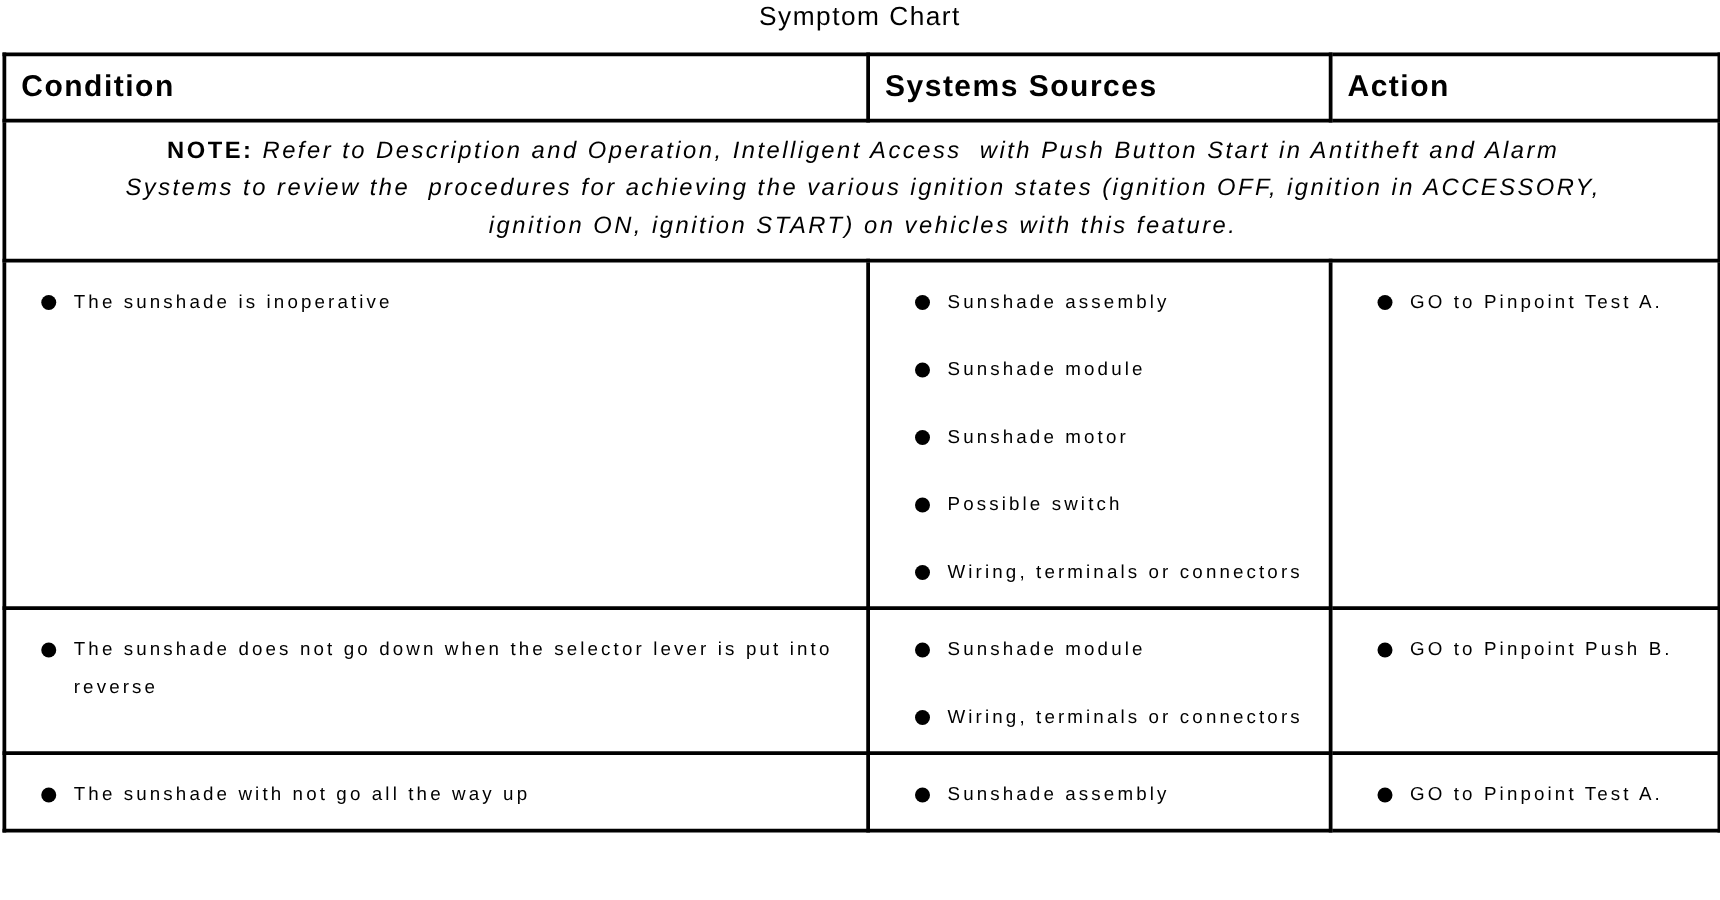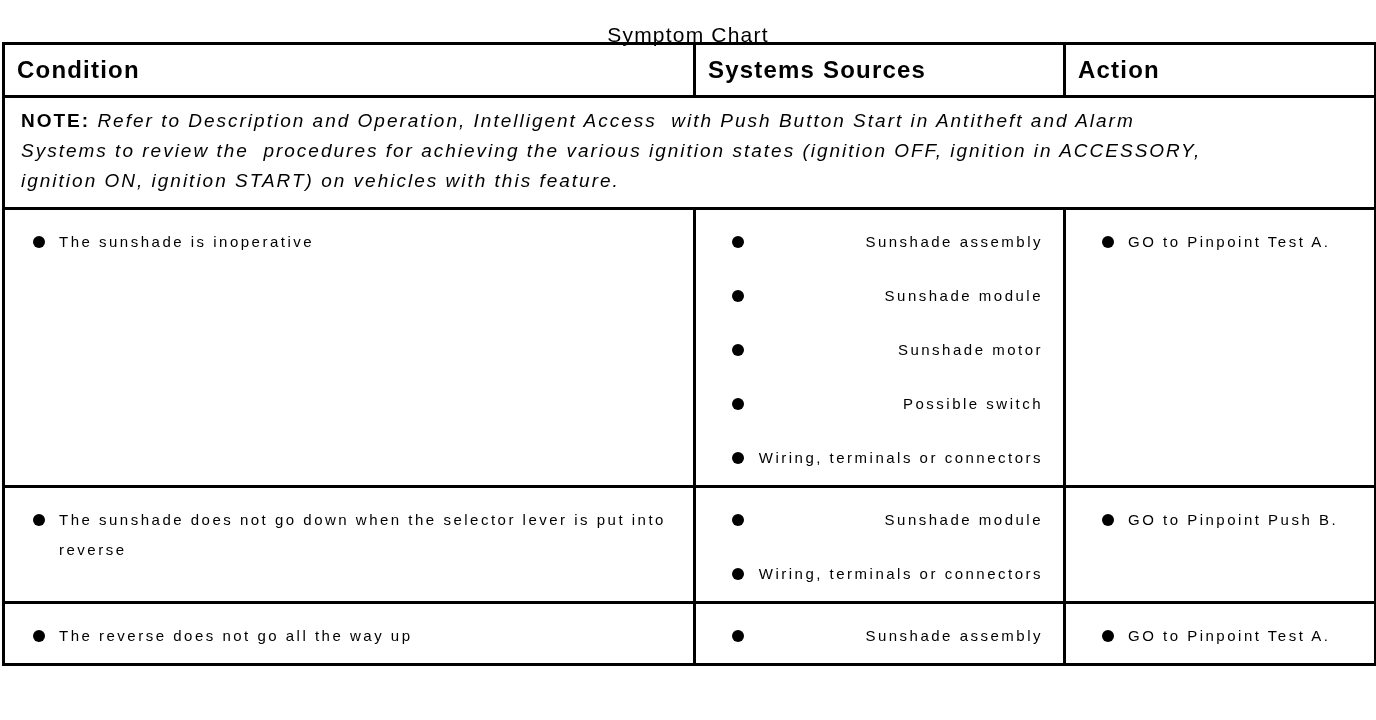--- a/index.html
+++ b/index.html
@@ -9,21 +9,21 @@
     font-family: "Liberation Sans", sans-serif;
     color: #000;
     overflow: hidden;
   }
   .page { width: 1376px; height: 720px; }
 
   .title {
     text-align: center;
     font-size: 21px;
     letter-spacing: 1.2px;
-    padding-top: 23px;
+    padding-top: 2px;
     height: 42px;
   }
 
   table.symptom {
     border-collapse: collapse;
     table-layout: fixed;
     width: 1372px;
     margin-left: 2px;
   }
   th, td {
@@ -37,29 +37,30 @@
     letter-spacing: 1.2px;
     padding: 11px 8px 11px 12px;
   }
 
   
   td.note-cell {
     padding: 8px 14px 11px 16px;
     font-size: 19px;
     letter-spacing: 2px;
     line-height: 30px;
+    text-align: center;
   }
   .note-line { white-space: pre-wrap; }
   .note-label { font-weight: bold; font-style: normal; }
   .note-body { font-style: italic; }
 
   
   td.cell { padding-top: 17px; padding-bottom: 12px; }
   td.condition-cell { padding-left: 28px; padding-right: 25px; }
-  td.sources-cell   { padding-left: 36px; padding-right: 20px; text-align: right; }
+  td.sources-cell   { padding-left: 36px; padding-right: 20px; }
   td.action-cell    { padding-left: 36px; padding-right: 18px; }
 
   .item {
     display: flex;
     align-items: flex-start;
     font-size: 15px;
     letter-spacing: 2.5px;
     line-height: 30px;
     margin-bottom: 24px;
   }
@@ -160,21 +161,21 @@
             <div class="item">
               <span class="bullet"></span>
               <span class="item-text">GO to Pinpoint Push B.</span>
             </div>
           </td>
         </tr>
         <tr>
           <td class="cell condition-cell">
             <div class="item">
               <span class="bullet"></span>
-              <span class="item-text">The reverse does not go all the way up</span>
+              <span class="item-text">The sunshade with not go all the way up</span>
             </div>
           </td>
           <td class="cell sources-cell">
             <div class="item">
               <span class="bullet"></span>
               <span class="item-text">Sunshade assembly</span>
             </div>
           </td>
           <td class="cell action-cell">
             <div class="item">

